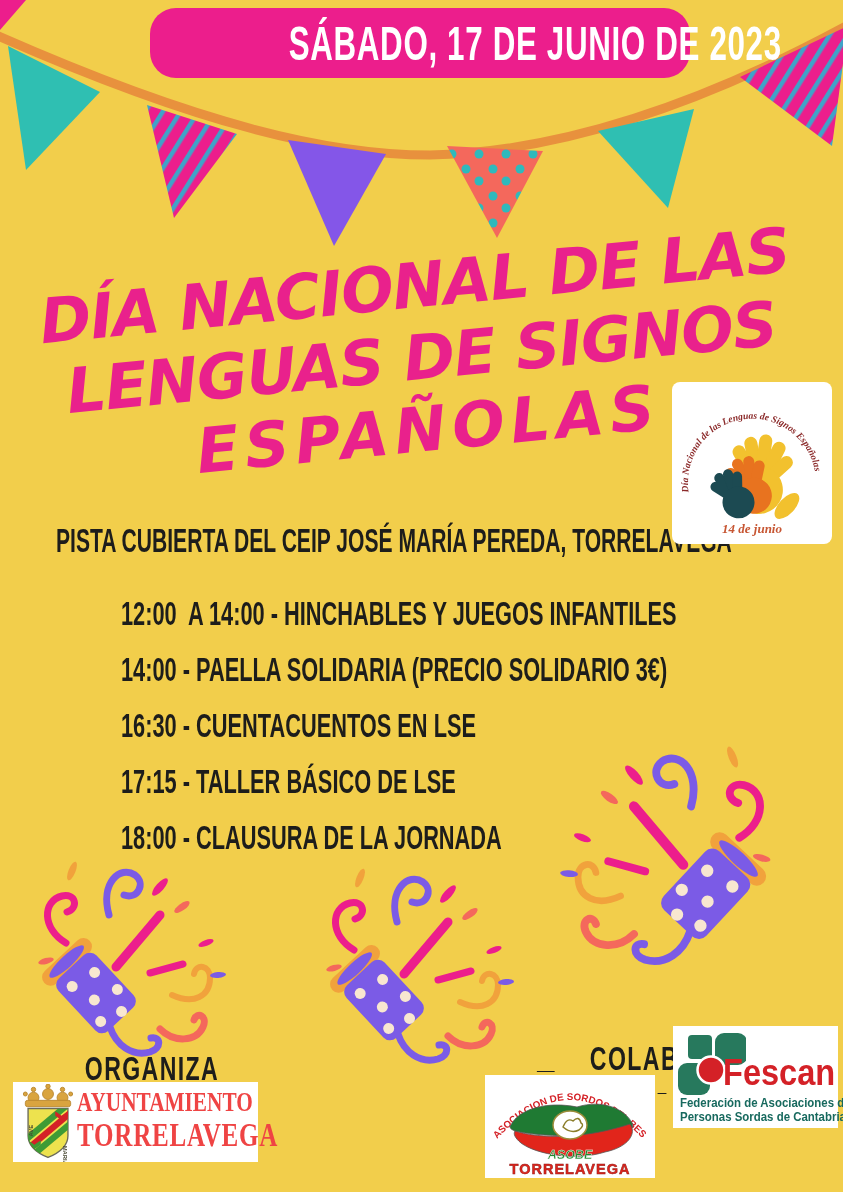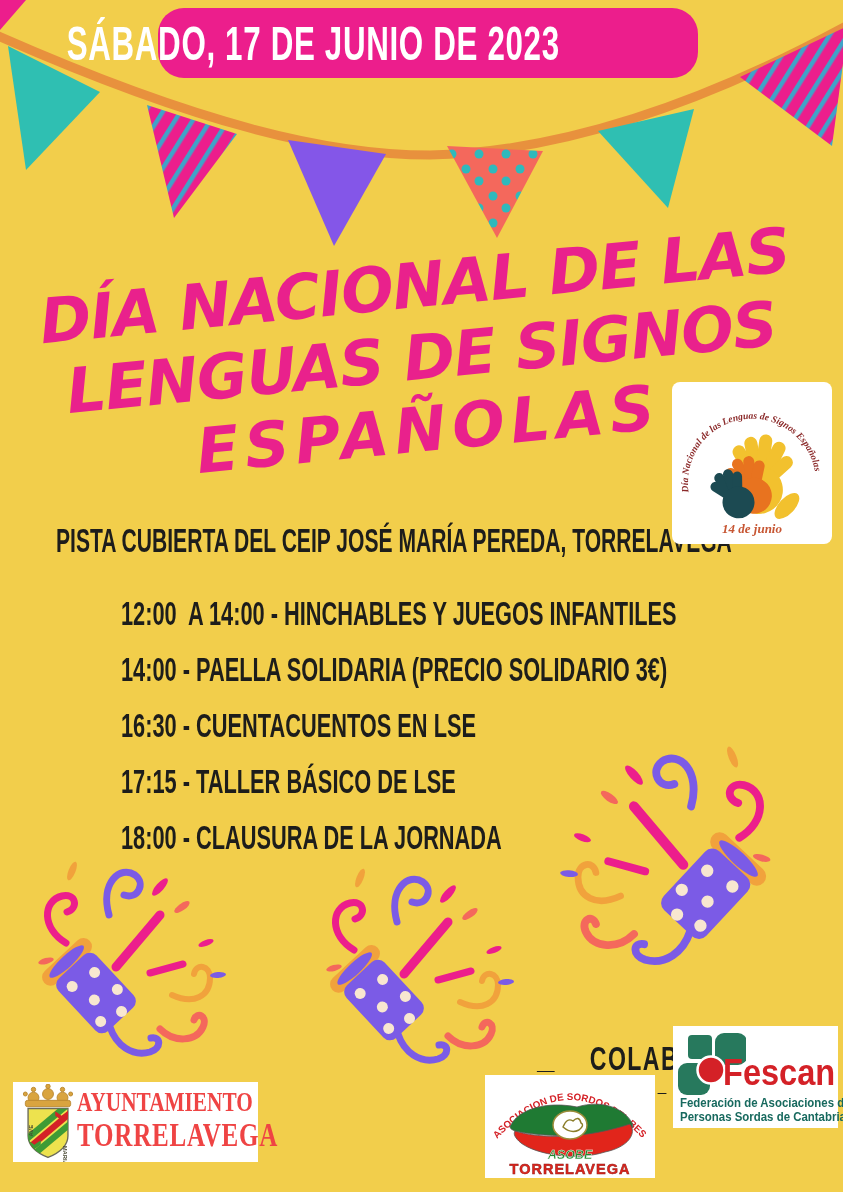--- a/index.html
+++ b/index.html
@@ -4,21 +4,21 @@
 <style>
   html,body{margin:0;padding:0;background:#888;}
   #poster{
     position:relative;width:843px;height:1192px;overflow:hidden;
     background:#F2CE4B;font-family:"Liberation Sans",sans-serif;
   }
   .abs{position:absolute;}
   
   #date-banner{
     left:150px;top:8px;width:540px;height:70px;border-radius:26px;
-    background:#EC1E8C;display:flex;align-items:center;justify-content:flex-end;z-index:5;margin-left:8px;
+    background:#EC1E8C;display:flex;align-items:center;justify-content:flex-start;z-index:5;
   }
   #date-banner span{
     display:inline-block;color:#fff;font-weight:700;font-size:49px;white-space:nowrap;
     transform:scaleX(.64);transform-origin:center;letter-spacing:1px;
   }
   
   #title{
     left:0;top:250px;width:843px;text-align:center;z-index:4;
     transform:rotate(-5.5deg);color:#E9218C;
   }
@@ -195,20 +195,23 @@
   </div>
 
   <div id="schedule" class="abs">
     <div class="sline cond"><span>12:00  A 14:00 - HINCHABLES Y JUEGOS INFANTILES</span></div>
     <div class="sline cond"><span>14:00 - PAELLA SOLIDARIA (PRECIO SOLIDARIO 3€)</span></div>
     <div class="sline cond"><span>16:30 - CUENTACUENTOS EN LSE</span></div>
     <div class="sline cond"><span>17:15 - TALLER BÁSICO DE LSE</span></div>
     <div class="sline cond"><span>18:00 - CLAUSURA DE LA JORNADA</span></div>
   </div>
 
+  <div id="organiza-label" class="abs cond section-label">
+    <span>ORGANIZA</span>
+  </div>
   <div id="colaboran-label" class="abs cond section-label">
     <span>COLABORAN</span>
   </div>
 
   <div id="ayto-logo" class="abs logobox">
     <svg class="abs" style="left:6px;top:2px" width="58" height="78" viewBox="0 0 64 86">
       <g fill="#D9A43F" stroke="#B9872E" stroke-width="1">
         <circle cx="16" cy="15" r="6"></circle>
           <circle cx="32" cy="11" r="6"></circle>
           <circle cx="48" cy="15" r="6"></circle>

